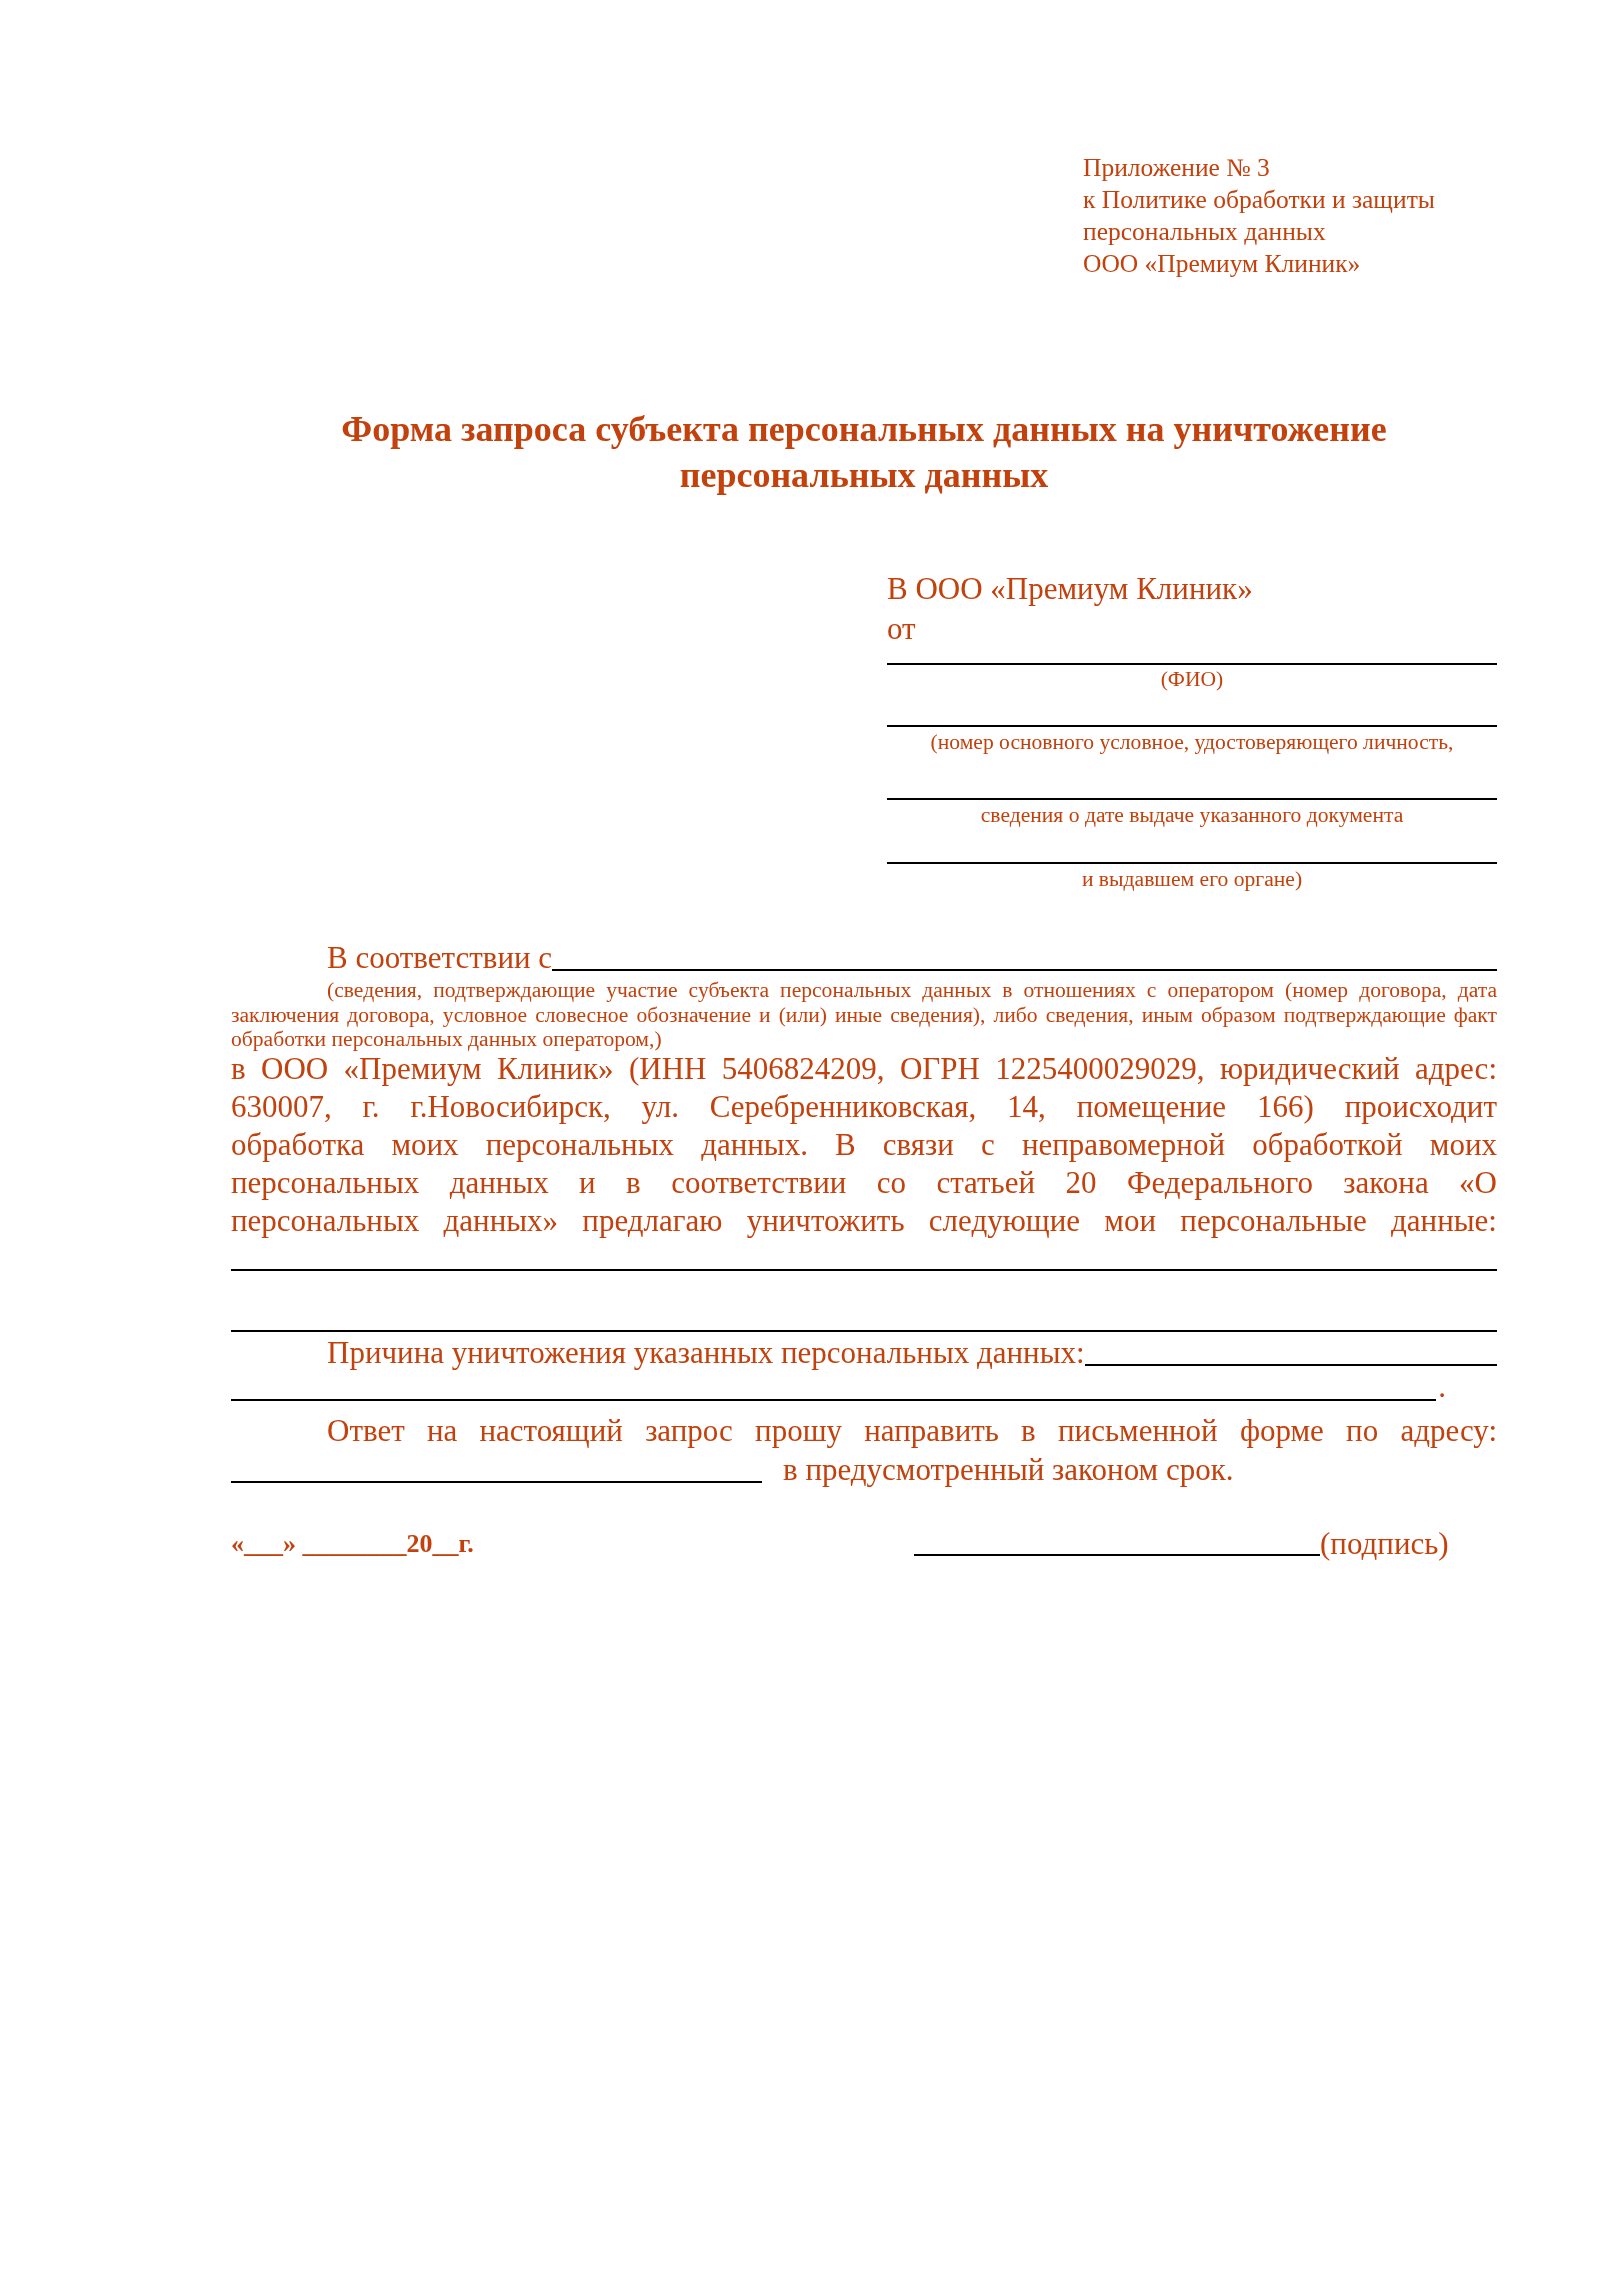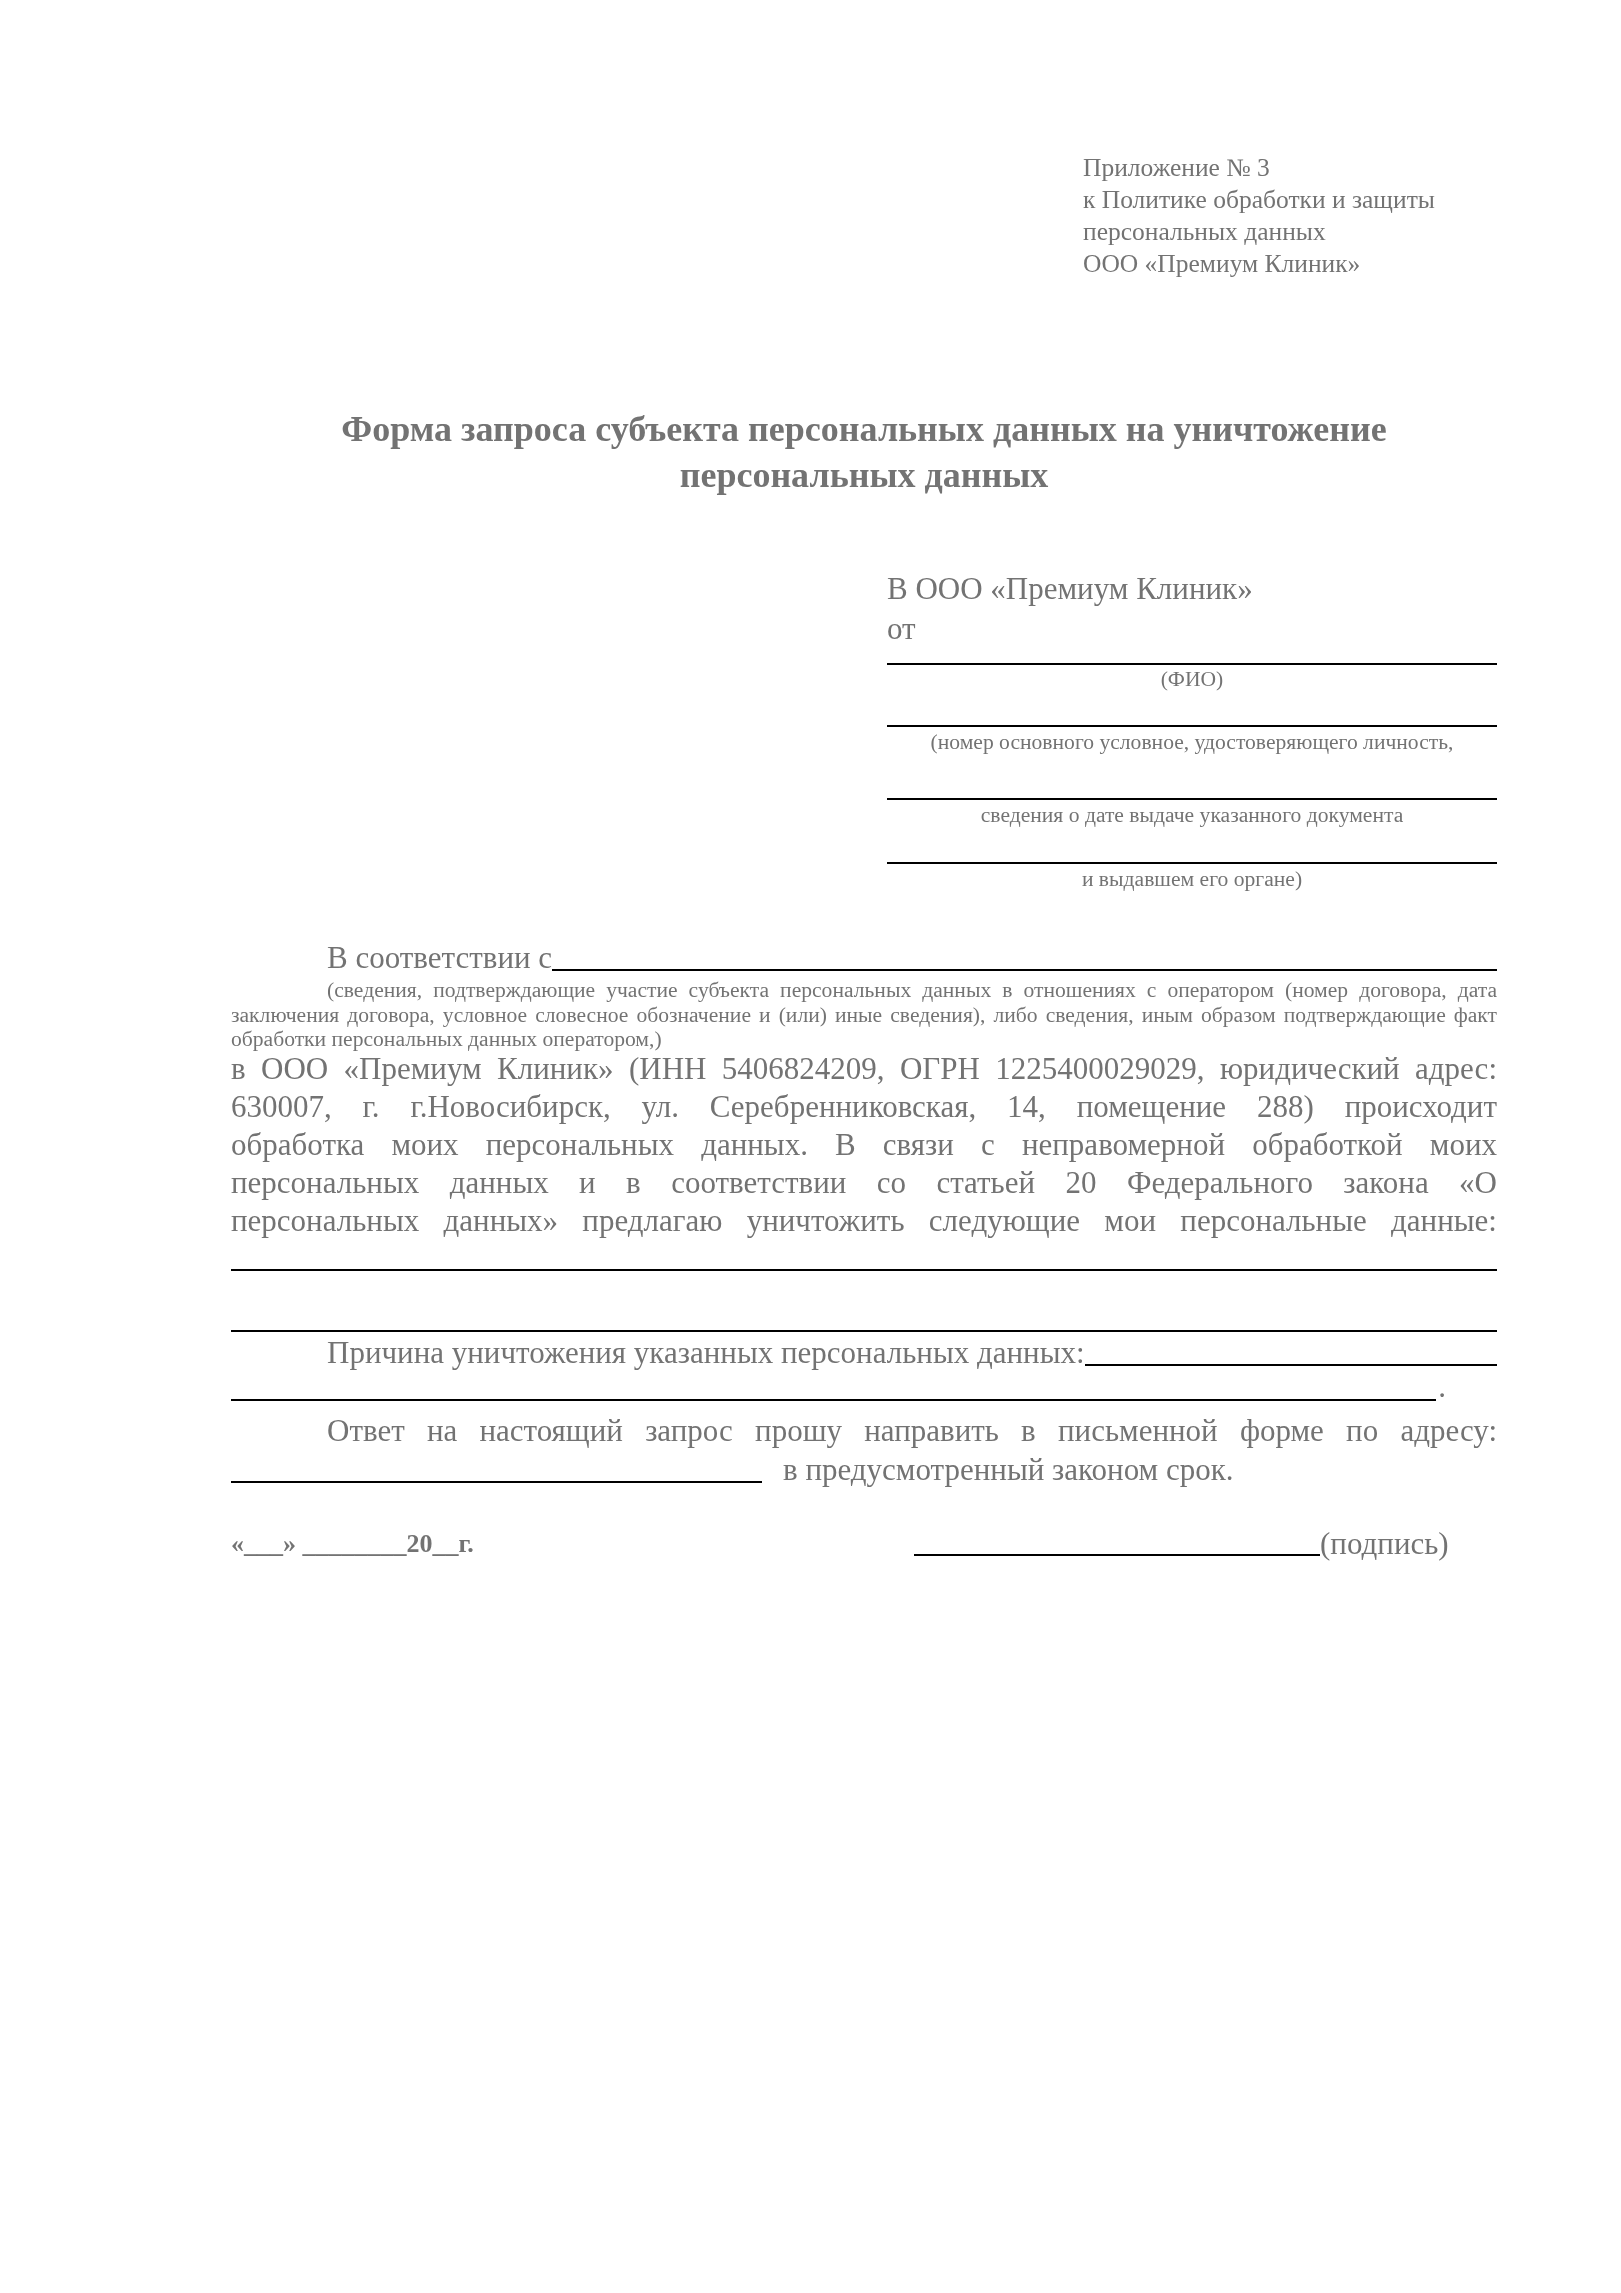--- a/index.html
+++ b/index.html
@@ -1,21 +1,21 @@
 <!DOCTYPE html>
 <html><head>
 <meta charset="utf-8">
 <style>
   html,body{margin:0;padding:0;background:#ffffff;}
   .page{
     position:relative;
     width:1621px;height:1732px;
     background:#ffffff;
     font-family:"Liberation Serif","DejaVu Serif",serif;
-    color:#737373;
+    color:#c2410c;
     overflow:hidden;
   }
   
   .hdr{position:absolute;left:1083px;top:152px;font-size:25.5px;line-height:32px;}
   
   .title{position:absolute;left:231px;top:390px;width:1266px;text-align:center;
          font-weight:bold;font-size:36px;line-height:46px;margin-top:16px;}
   
   .addr{position:absolute;left:887px;top:569px;width:610px;font-size:31px;}
   .addr .to{line-height:39px;}
@@ -87,21 +87,21 @@
     <div>обработки персональных данных оператором,)</div>
   </div>
 
   <div class="row flexrow accord">
     <span class="indent">В соответствии с</span>
     <div class="fill"></div>
   </div>
 
   <div class="row para">
     <div class="j">в ООО «Премиум Клиник» (ИНН 5406824209, ОГРН 1225400029029, юридический адрес:</div>
-    <div class="j">630007, г. г.Новосибирск, ул. Серебренниковская, 14, помещение 288) происходит</div>
+    <div class="j">630007, г. г.Новосибирск, ул. Серебренниковская, 14, помещение 166) происходит</div>
     <div class="j">обработка моих персональных данных. В связи с неправомерной обработкой моих</div>
     <div class="j">персональных данных и в соответствии со статьей 20 Федерального закона «О</div>
     <div class="j">персональных данных» предлагаю уничтожить следующие мои персональные данные:</div>
   </div>
 
   <div class="hline bl1"></div>
   <div class="hline bl2"></div>
 
   <div class="row flexrow reason">
     <span class="indent">Причина уничтожения указанных персональных данных:</span>

